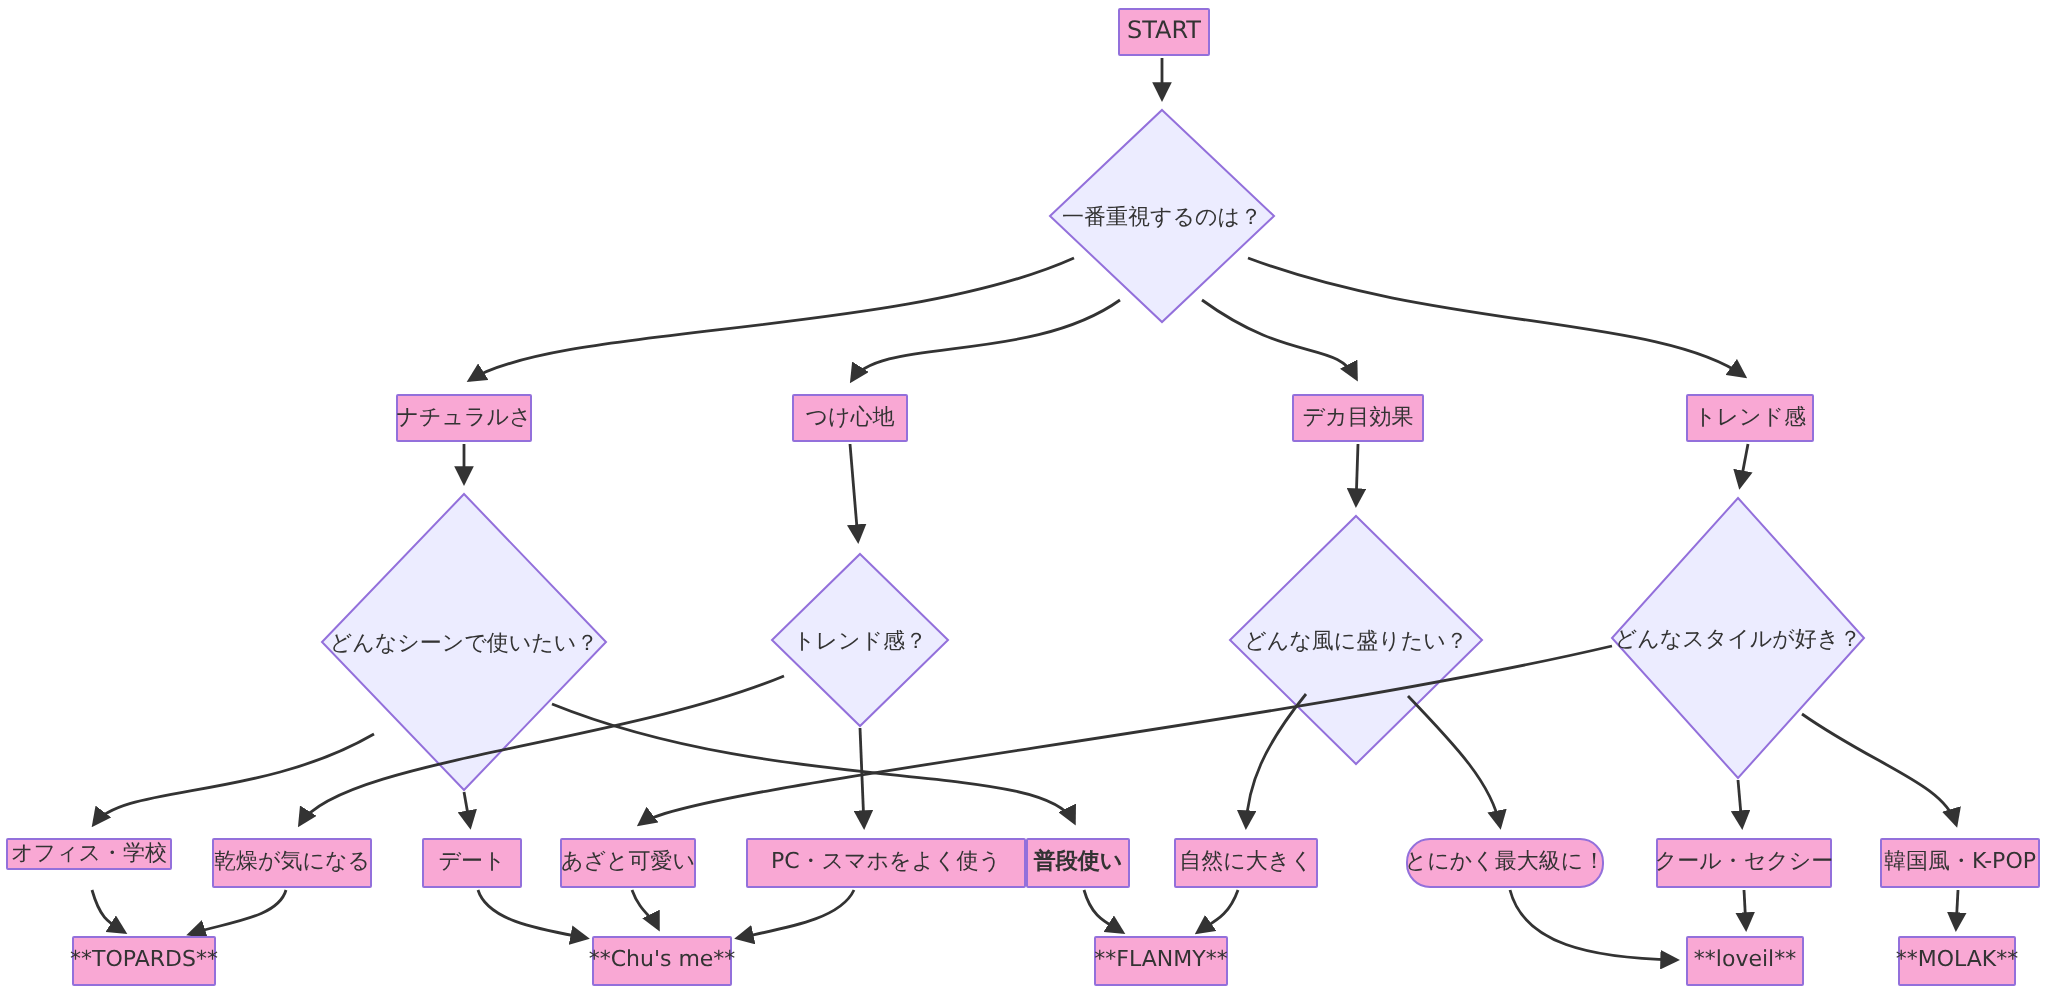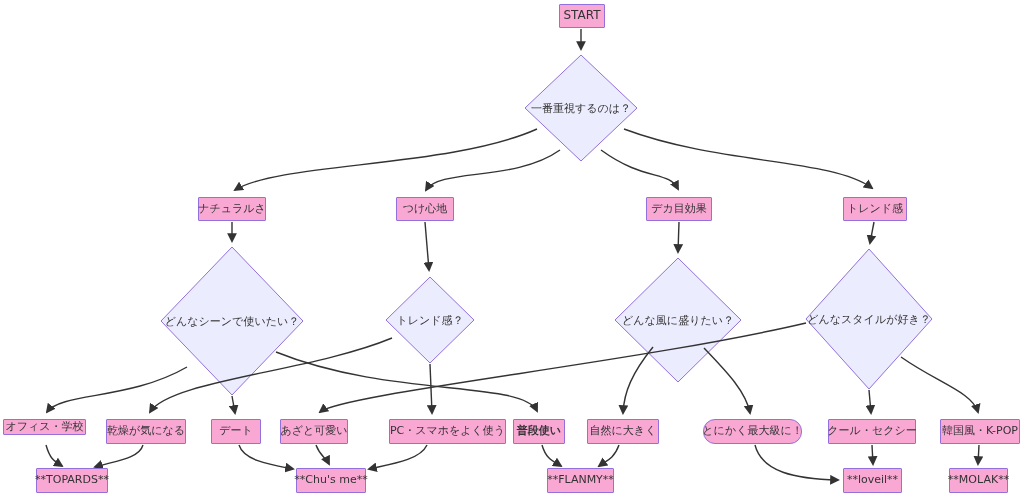--- a/index.html
+++ b/index.html
@@ -85,21 +85,21 @@
   <div class="dlabel" style="left:501px;top:96px;width:160px;height:24px;">一番重視するのは？</div>
   <div class="dlabel" style="left:152px;top:309px;width:160px;height:24px;">どんなシーンで使いたい？</div>
   <div class="dlabel" style="left:370px;top:308px;width:120px;height:24px;">トレンド感？</div>
   <div class="dlabel" style="left:789px;top:307px;width:160px;height:24px;">どんなスタイルが好き？</div>
   <div class="dlabel" style="left:598px;top:308px;width:160px;height:24px;">どんな風に盛りたい？</div>
 
   <div class="node" style="left:3px;top:419px;width:83px;height:16px;">オフィス・学校</div>
   <div class="node" style="left:106px;top:419px;width:80px;height:25px;">乾燥が気になる</div>
   <div class="node" style="left:211px;top:419px;width:50px;height:25px;">デート</div>
   <div class="node" style="left:280px;top:419px;width:68px;height:25px;">あざと可愛い</div>
-  <div class="node" style="left:373px;top:419px;width:117px;height:25px;margin-left:16px;">PC・スマホをよく使う</div>
+  <div class="node" style="left:373px;top:419px;width:140px;height:25px;">PC・スマホをよく使う</div>
   <div class="node" style="left:513px;top:419px;width:52px;height:25px;font-weight:bold;">普段使い</div>
   <div class="node" style="left:587px;top:419px;width:72px;height:25px;">自然に大きく</div>
   <div class="node" style="left:703px;top:419px;width:99px;height:25px;border-radius:12px;">とにかく最大級に！</div>
   <div class="node" style="left:828px;top:419px;width:88px;height:25px;">クール・セクシー</div>
   <div class="node" style="left:940px;top:419px;width:80px;height:25px;">韓国風・K-POP</div>
 
   <div class="node" style="left:36px;top:468px;width:72px;height:25px;">**TOPARDS**</div>
   <div class="node" style="left:296px;top:468px;width:70px;height:25px;">**Chu's me**</div>
   <div class="node" style="left:547px;top:468px;width:67px;height:25px;">**FLANMY**</div>
   <div class="node" style="left:843px;top:468px;width:59px;height:25px;">**loveil**</div>

